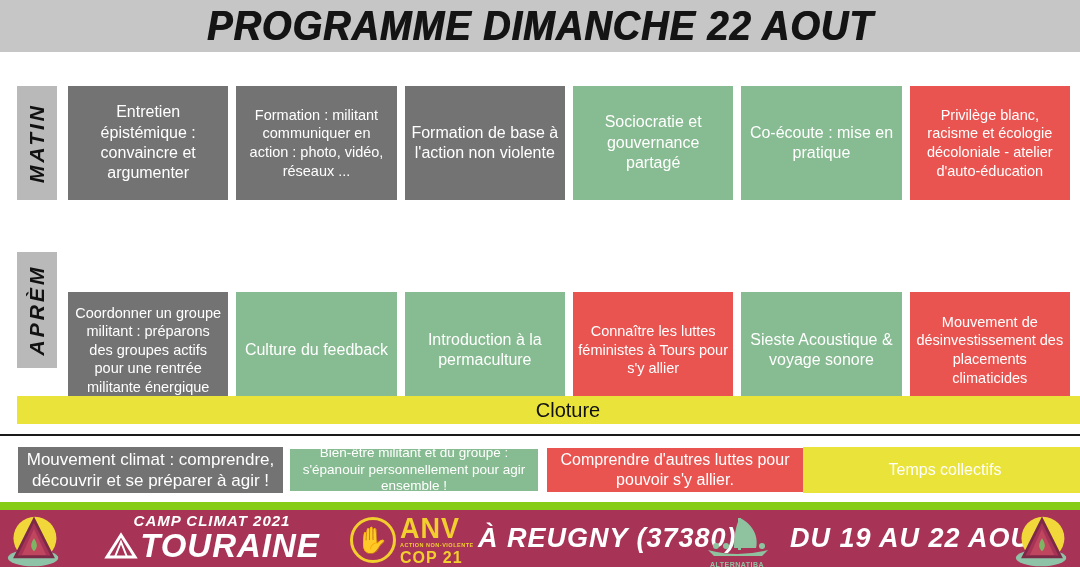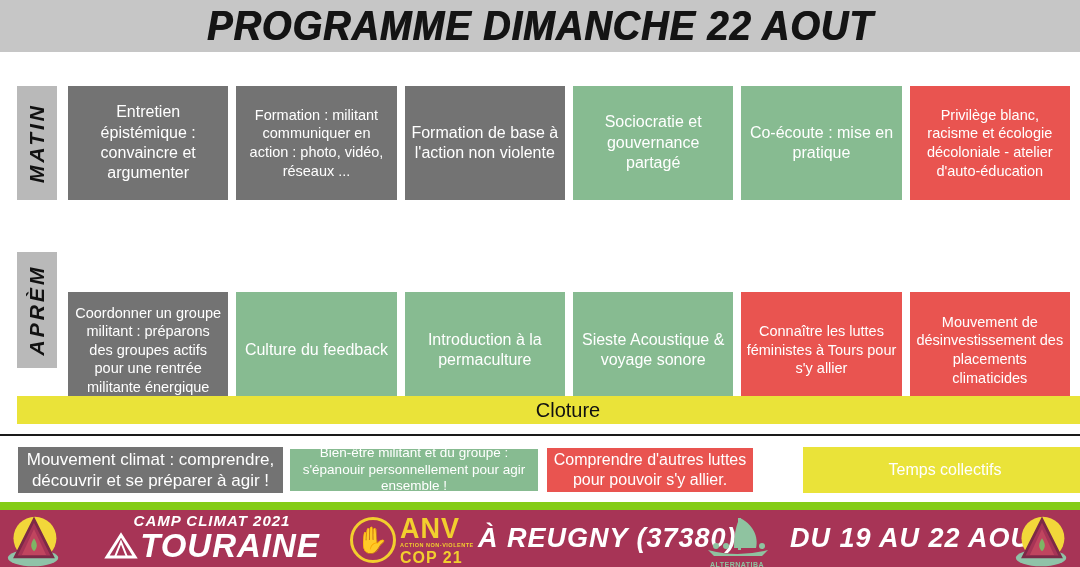--- a/index.html
+++ b/index.html
@@ -41,21 +41,21 @@
     font-size:20px;color:#111;padding-left:28px;
   }
   .divider{position:absolute;left:0;top:434px;width:1080px;height:2px;background:#1a1a1a;}
   
   .legend-card{
     position:absolute;display:flex;align-items:center;justify-content:center;
     text-align:center;color:#fff;line-height:1.25;padding:2px 6px;box-sizing:border-box;
   }
   #legend-1{left:18px;top:447px;width:265px;height:46px;font-size:17px;}
   #legend-2{left:290px;top:449px;width:248px;height:42px;font-size:13.5px;}
-  #legend-3{left:547px;top:448px;width:206px;height:44px;font-size:16px;}
+  #legend-3{left:547px;top:448px;width:256px;height:44px;font-size:16px;}
   #legend-4{left:803px;top:447px;width:284px;height:46px;font-size:16px;}
   
   .footer{
     position:absolute;left:0;top:502px;width:1080px;height:65px;box-sizing:border-box;
     background:#a73456;border-top:8px solid #84cc16;
   }
   .footer .brush{color:#fff;font-weight:bold;font-style:italic;letter-spacing:1px;}
   .camp-logo{position:absolute;}
   .camp-logo.left{left:6px;top:4px;}
   .camp-logo.right{right:10px;top:4px;}
@@ -96,22 +96,22 @@
   <div class="card red sm">Privilège blanc, racisme et écologie décoloniale - atelier d'auto-éducation</div>
 </div>
 
 <div class="row-label" style="top:252px;height:116px;">
   <span>APRÈM</span>
 </div>
 <div class="cards" style="top:252px;height:116px;margin-top:40px;">
   <div class="card maroon sm">Coordonner un groupe militant : préparons des groupes actifs pour une rentrée militante énergique</div>
   <div class="card green">Culture du feedback</div>
   <div class="card green">Introduction à la permaculture</div>
+  <div class="card red sm">Connaître les luttes féministes à Tours pour s'y allier</div>
   <div class="card green">Sieste Acoustique &amp; voyage sonore</div>
-  <div class="card red sm">Connaître les luttes féministes à Tours pour s'y allier</div>
   <div class="card red sm">Mouvement de désinvestissement des placements climaticides</div>
 </div>
 
 <div class="cloture-bar">Cloture</div>
 <div class="divider"></div>
 
 <div id="legend-1" class="legend-card maroon">Mouvement climat : comprendre, découvrir et se préparer à agir !</div>
 <div id="legend-2" class="legend-card green">Bien-être militant et du groupe : s'épanouir personnellement pour agir ensemble !</div>
 <div id="legend-3" class="legend-card red">Comprendre d'autres luttes pour pouvoir s'y allier.</div>
 <div id="legend-4" class="legend-card yellow">Temps collectifs</div>

